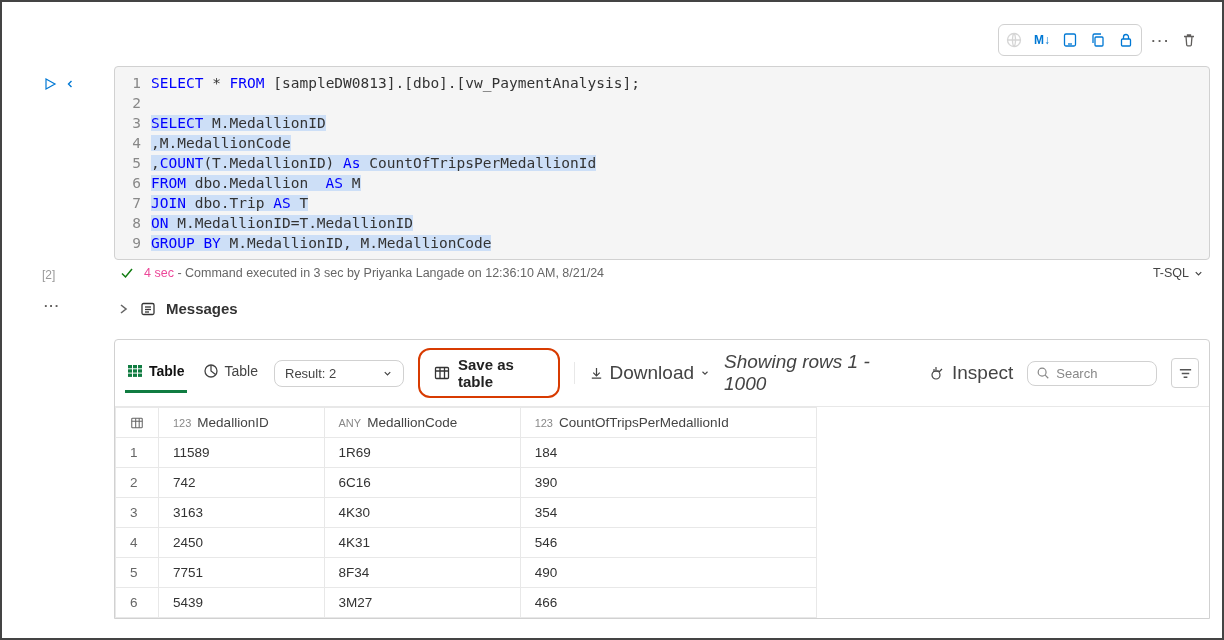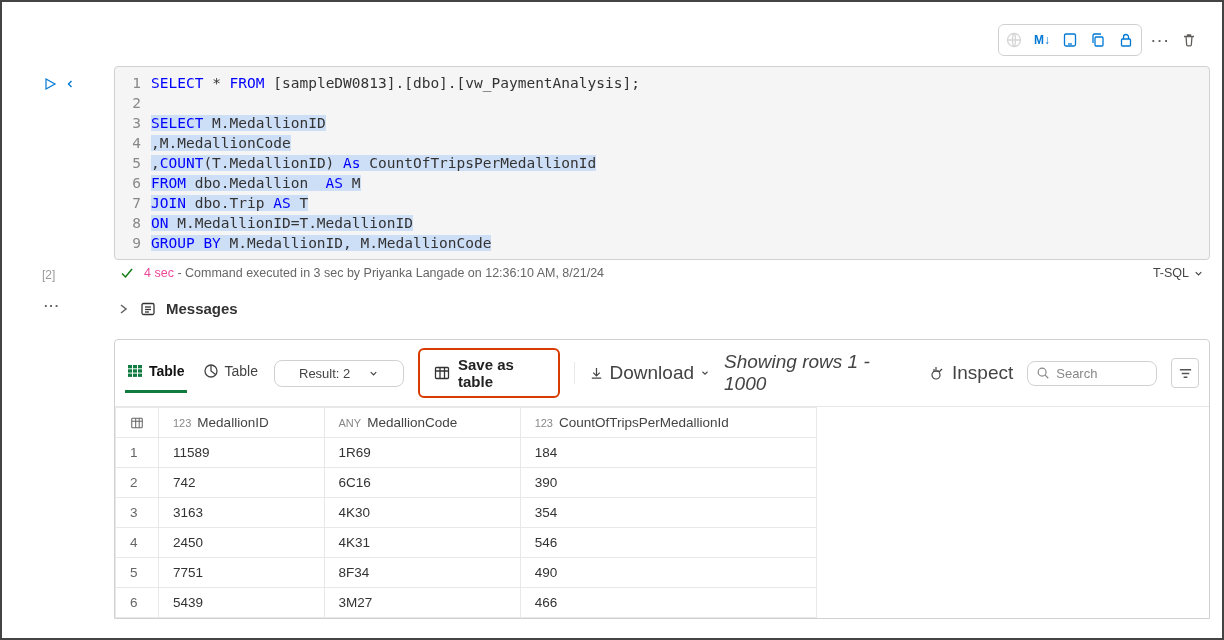--- a/index.html
+++ b/index.html
@@ -159,28 +159,28 @@
     position:relative;
   }
   .tab.active{font-weight:600;color:#111;}
   .tab.active::after{
     content:"";position:absolute;left:0;right:0;bottom:-8px;height:3px;
     background:#107c41;
   }
   .pill{
     border:1px solid var(--border);
     border-radius:8px;
-    padding:5px 24px;
+    padding:5px 10px;
     display:flex;align-items:center;gap:6px;
     font-size:13px;color:#444;cursor:pointer;
     min-width:130px;justify-content:space-between;
   }
   .save-btn{
     border:2px solid var(--red);
-    border-radius:6px;
+    border-radius:12px;
     padding:6px 14px;
     font-size:15px;font-weight:600;
     display:flex;align-items:center;gap:8px;
     color:#222;
     cursor:pointer;
   }
   .mini{display:flex;align-items:center;gap:6px;color:#444;font-size:19px;cursor:pointer;}
   .search-box{
     border:1px solid var(--border);border-radius:8px;
     display:flex;align-items:center;gap:6px;

